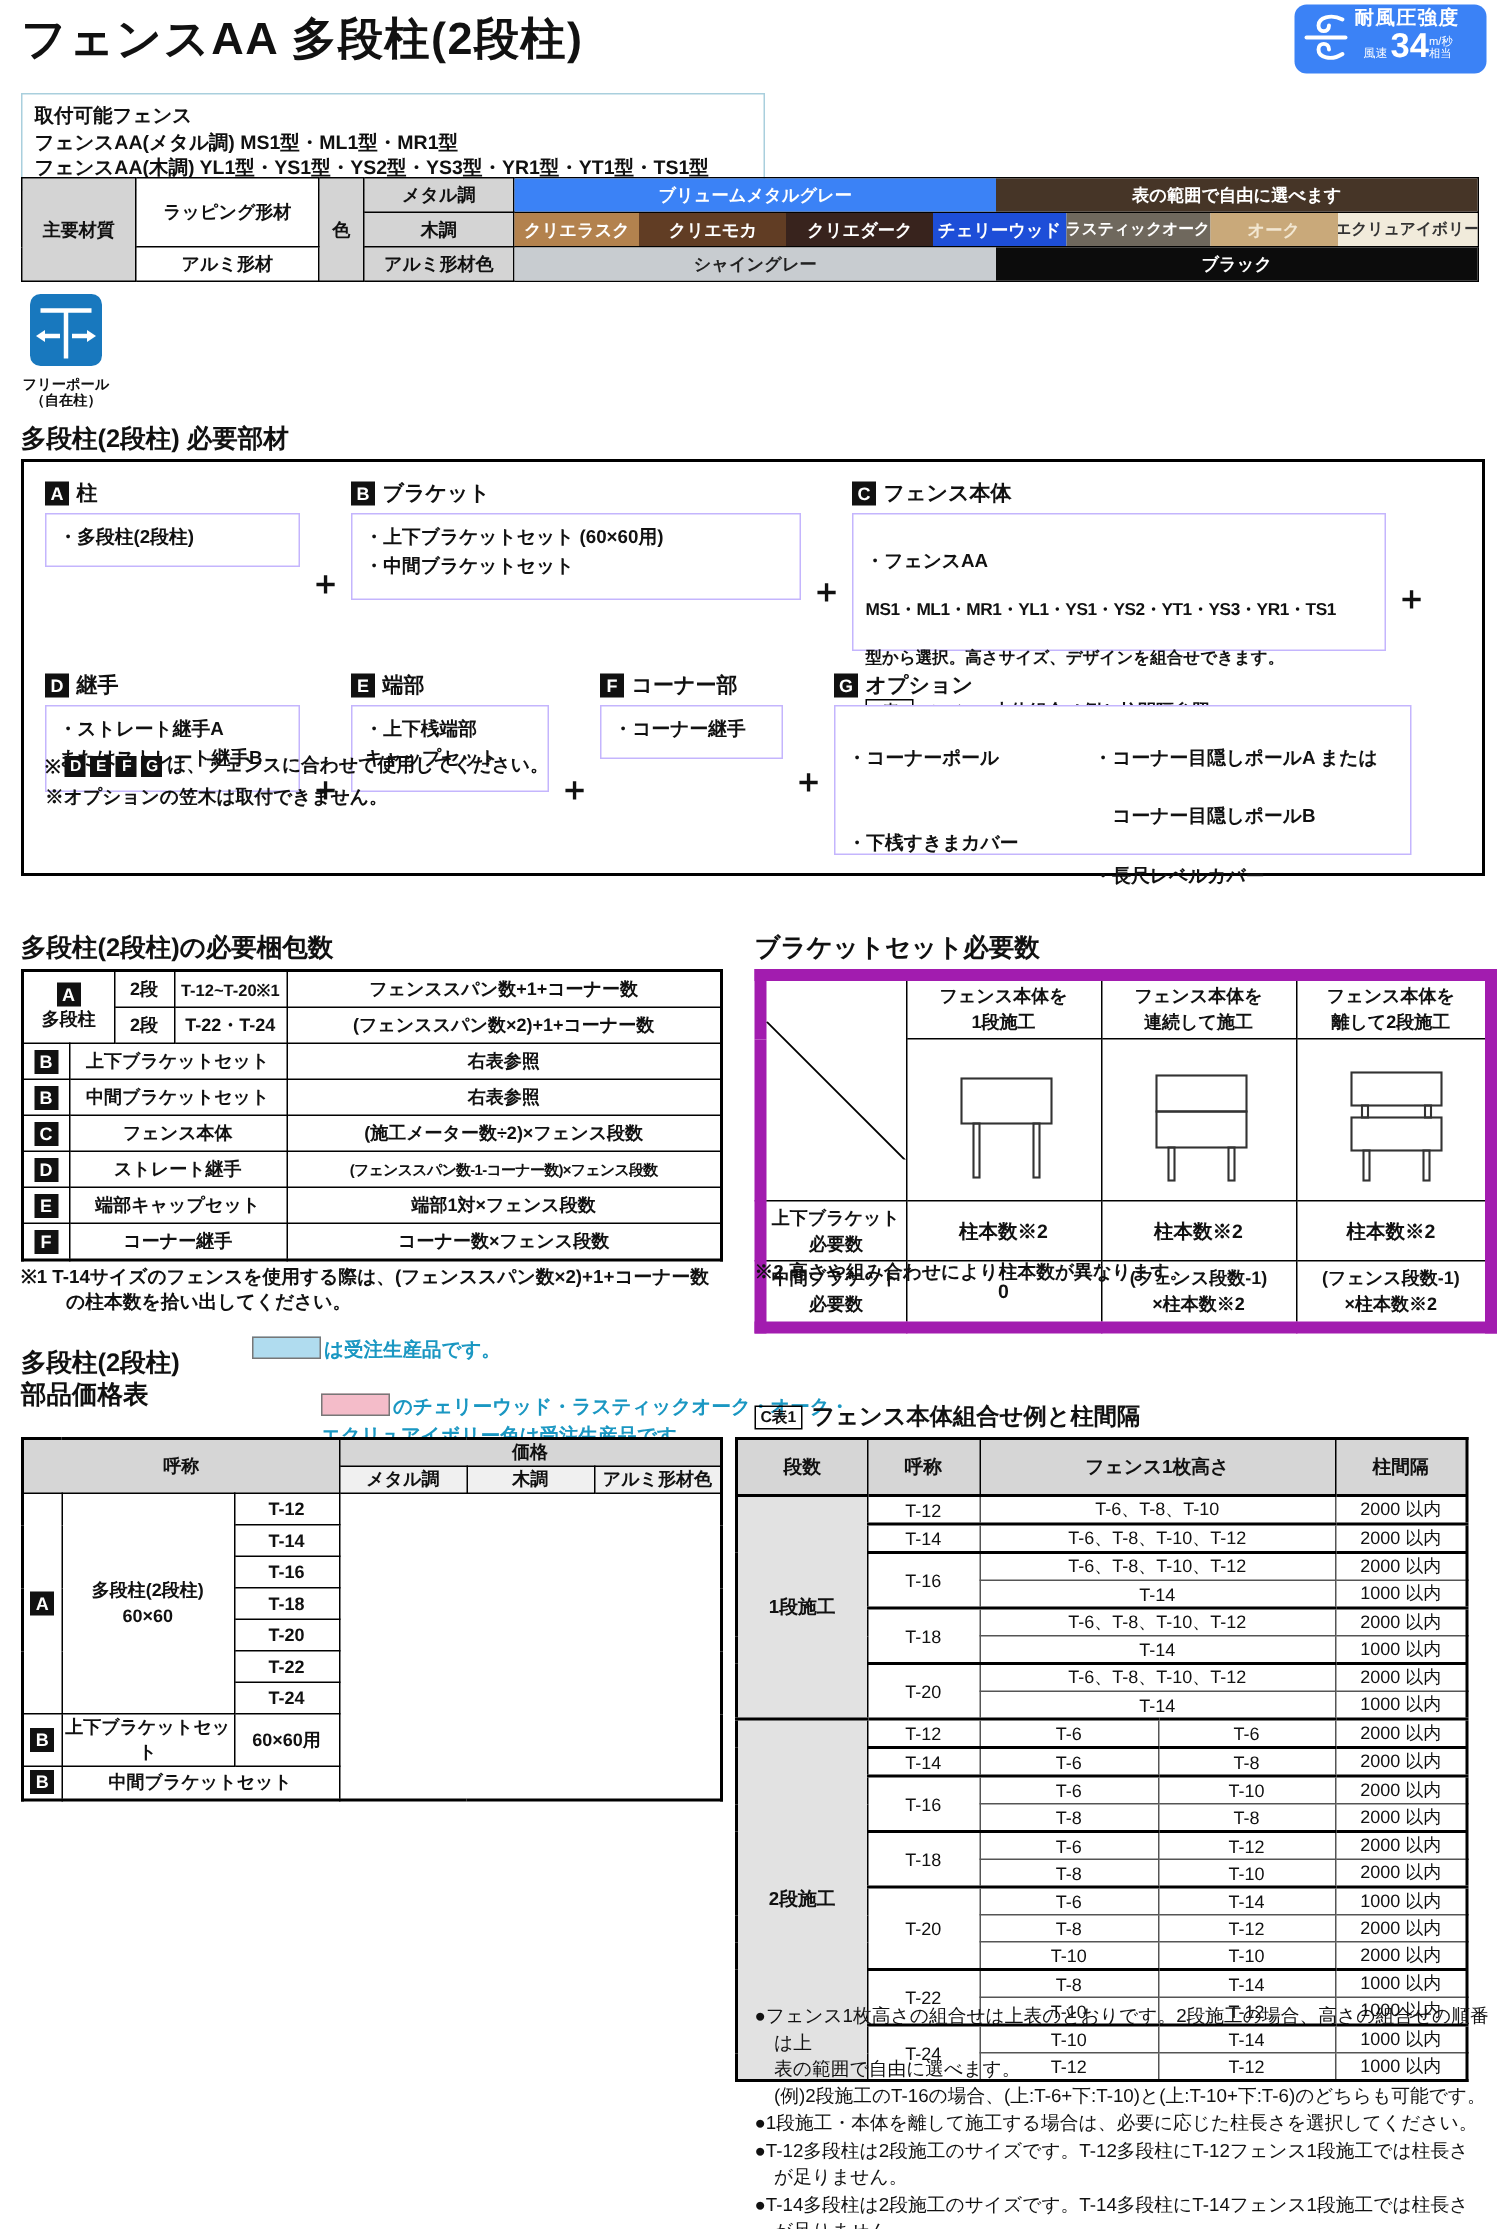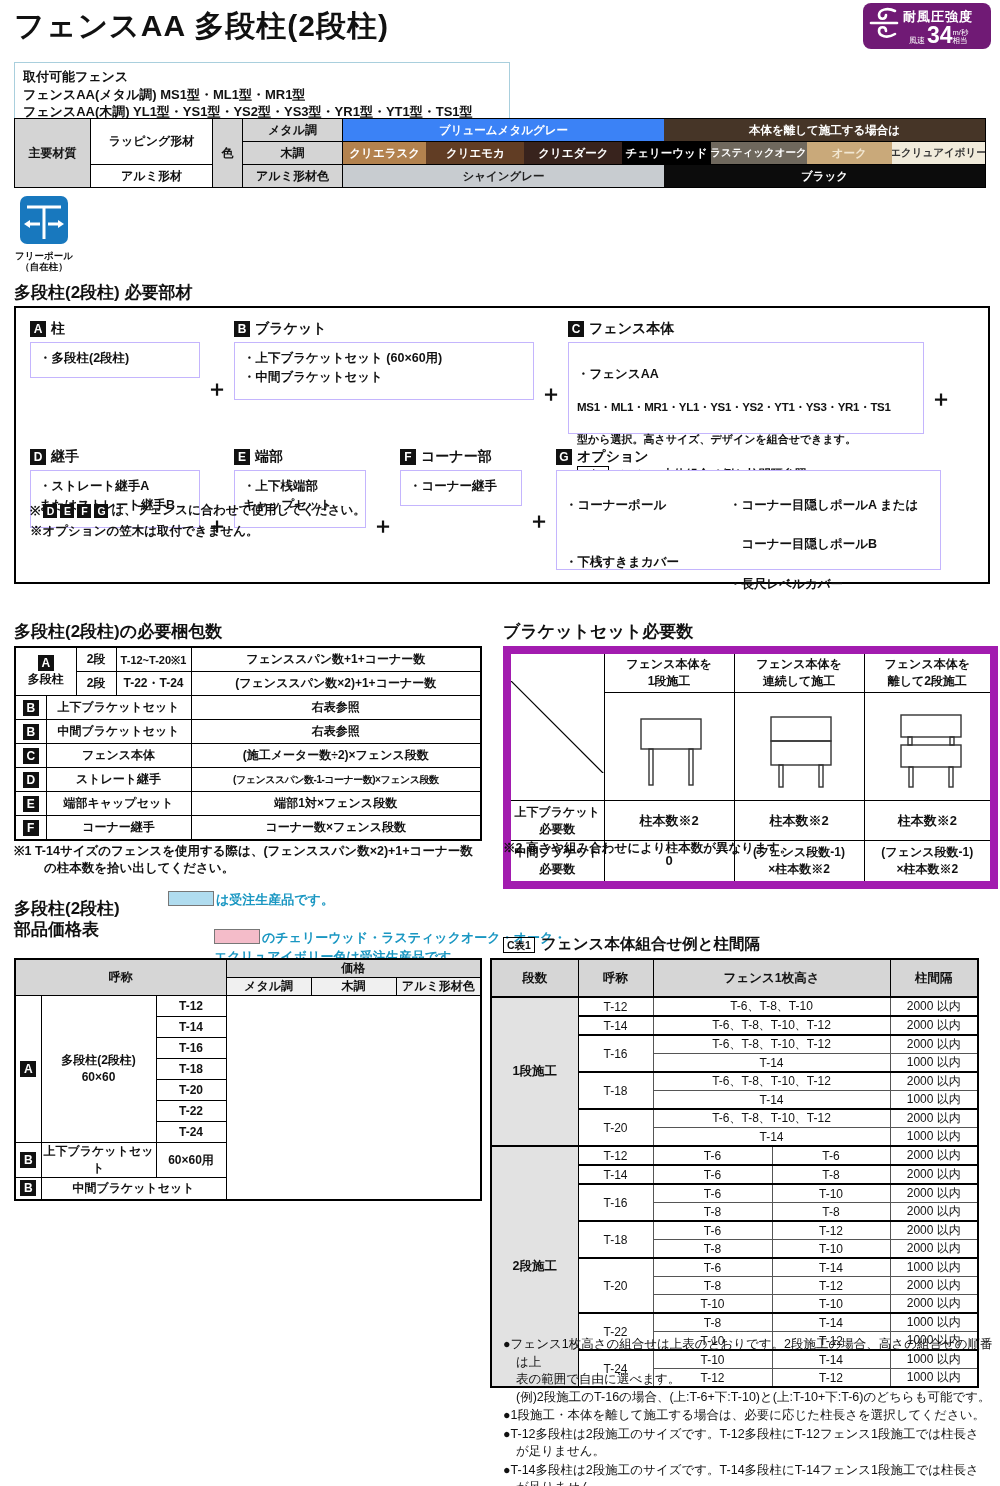--- a/index.html
+++ b/index.html
@@ -1,22 +1,22 @@
 <!DOCTYPE html>
 <html><head>
 <meta charset="utf-8">
 <style>
   html,body{margin:0;padding:0;background:#fff;}
   body{width:1000px;height:1486px;position:relative;font-family:"Liberation Sans",sans-serif;color:#111;}
   .abs{position:absolute;}
 
   
   #page-title{left:14px;top:6px;font-size:30px;font-weight:900;letter-spacing:1px;}
-  #wind-badge{left:863px;top:3px;width:128px;height:46px;background:#701a75;border-radius:8px;
-    display:flex;align-items:flex-end;padding:2px 6px 2px 4px;box-sizing:border-box;color:#fff;}
+  #wind-badge{left:863px;top:3px;width:128px;height:46px;background:#3b82f6;border-radius:8px;
+    display:flex;align-items:flex-start;padding:2px 6px 2px 4px;box-sizing:border-box;color:#fff;}
   #wind-badge .wb-right{display:flex;flex-direction:column;line-height:1;margin-left:2px;}
   #wind-badge .wb-title{font-size:13px;font-weight:bold;letter-spacing:1px;}
   #wind-badge .wb-row{display:flex;align-items:flex-end;line-height:1;margin-top:1px;}
   #wind-badge .wb-prefix{font-size:8px;margin:0 2px 2px 6px;}
   #wind-badge .wb-value{font-size:23px;font-weight:900;}
   #wind-badge .wb-units{display:flex;flex-direction:column;font-size:7.5px;margin:0 0 1px 0;line-height:1.15;}
 
   
   #compat-box{left:14px;top:62px;width:496px;border:1px solid #a9cfdd;padding:5px 8px;box-sizing:border-box;
     font-size:13px;font-weight:bold;line-height:1.35;}
@@ -146,32 +146,32 @@
       </colgroup>
   <tbody>
         <tr>
     <th rowspan="3">主要材質</th>
     <td rowspan="2" class="wcell">ラッピング形材</td>
     <th rowspan="3">色</th>
     <th>メタル調</th>
     <td class="swcell">
       <div class="swrow">
         <div class="swatch" style="flex: 1 1 0%; background-color: #3b82f6; color: rgb(255, 255, 255);">ブリュームメタルグレー</div>
-        <div class="swatch" style="flex: 1 1 0%; background-color: rgb(70, 53, 39); color: rgb(255, 255, 255);">本体を離して施工する場合は</div>
+        <div class="swatch" style="flex: 1 1 0%; background-color: rgb(70, 53, 39); color: rgb(255, 255, 255);">表の範囲で自由に選べます</div>
       </div>
     </td>
   </tr>
   <tr>
     <th>木調</th>
     <td class="swcell">
       <div class="swrow">
         <div class="swatch" style="flex: 0.85 1 0%; background-color: rgb(179, 130, 78); color: rgb(255, 255, 255);">クリエラスク</div>
         <div class="swatch" style="flex: 1 1 0%; background-color: rgb(97, 61, 36); color: rgb(255, 255, 255);">クリエモカ</div>
         <div class="swatch" style="flex: 1 1 0%; background-color: rgb(56, 35, 29); color: rgb(255, 255, 255);">クリエダーク</div>
-        <div class="swatch" style="flex: 0.9 1 0%; background-color: #000000; color: rgb(255, 255, 255);">チェリーウッド</div>
+        <div class="swatch" style="flex: 0.9 1 0%; background-color: #1d4ed8; color: rgb(255, 255, 255);">チェリーウッド</div>
         <div class="swatch" style="flex: 0.98 1 0%; font-size: 10.5px; background-color: rgb(111, 104, 93); color: rgb(255, 255, 255);">ラスティックオーク</div>
         <div class="swatch" style="flex: 0.87 1 0%; background-color: rgb(201, 169, 122); color: rgb(242, 231, 210);">オーク</div>
         <div class="swatch" style="flex: 0.95 1 0%; font-size: 10.5px; background-color: rgb(241, 235, 219); color: rgb(51, 51, 51);">エクリュアイボリー</div>
       </div>
     </td>
   </tr>
   <tr>
     <td class="wcell">アルミ形材</td>
     <th>アルミ形材色</th>
     <td class="swcell">

